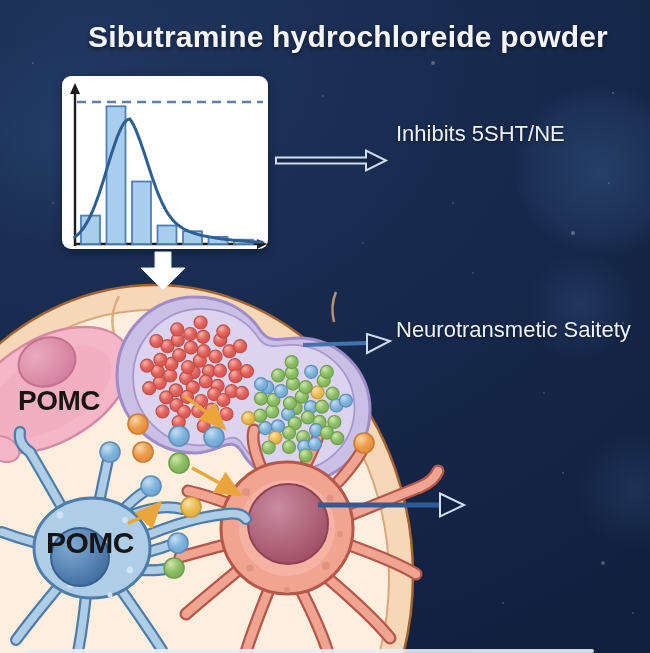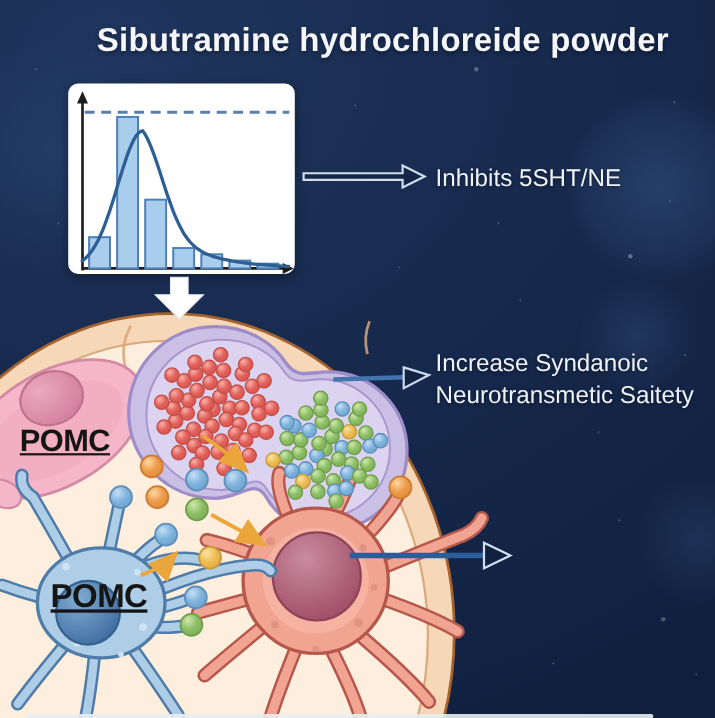--- a/index.html
+++ b/index.html
@@ -31,25 +31,25 @@
     text-shadow:0 2px 4px rgba(0,0,0,.45);white-space:nowrap;
   }
   .chart-panel{
     position:absolute;left:62px;top:76px;width:206px;height:173px;
     background:#ffffff;border-radius:9px;box-shadow:0 3px 10px rgba(0,0,0,.35);
   }
   .annot{
     position:absolute;color:#eef3fa;font-size:22px;line-height:29px;font-weight:500;
     text-shadow:0 1px 3px rgba(0,0,0,.5);white-space:nowrap;
   }
-  .annot1{left:396px;top:119px;margin-top:28px;}
+  .annot1{left:396px;top:119px;}
   .annot2{left:396px;top:315px;}
   .annot3{left:456px;top:472px;}
   .pomc{
-    position:absolute;color:#151515;font-weight:700;letter-spacing:-.5px;z-index:4;text-decoration:underline;
+    position:absolute;color:#151515;font-weight:700;letter-spacing:-.5px;z-index:4;
   }
   .pomc1{left:18px;top:385px;font-size:28px;}
   .pomc2{left:46px;top:526px;font-size:30px;}
   .overlay-svg{position:absolute;left:0;top:0;z-index:3;}
   .cell-svg{position:absolute;left:0;top:0;z-index:2;}
   .bottom-strip{position:absolute;left:24px;bottom:0;width:570px;height:4px;background:rgba(233,237,242,.9);border-radius:2px;z-index:5;}
 </style>
 </head>
 <body>
 
@@ -352,18 +352,17 @@
     <g>
       <path d="M318,505 L440,505" stroke="#2c5d9b" stroke-width="5" fill="none"></path>
       <path d="M440,493.5 L464,505 L440,516.5 Z" fill="rgba(18,32,60,.45)" stroke="#cfe0f2" stroke-width="2"></path>
     </g>
   </svg>
 
   <div class="annot annot1">
     <div>Inhibits 5SHT/NE</div>
   </div>
   <div class="annot annot2">
-    <div>Increase Syndanoic</div>
     <div>Neurotransmetic Saitety</div>
   </div>
 
   <div class="bottom-strip"></div>
 </div>
 
 </body></html>

